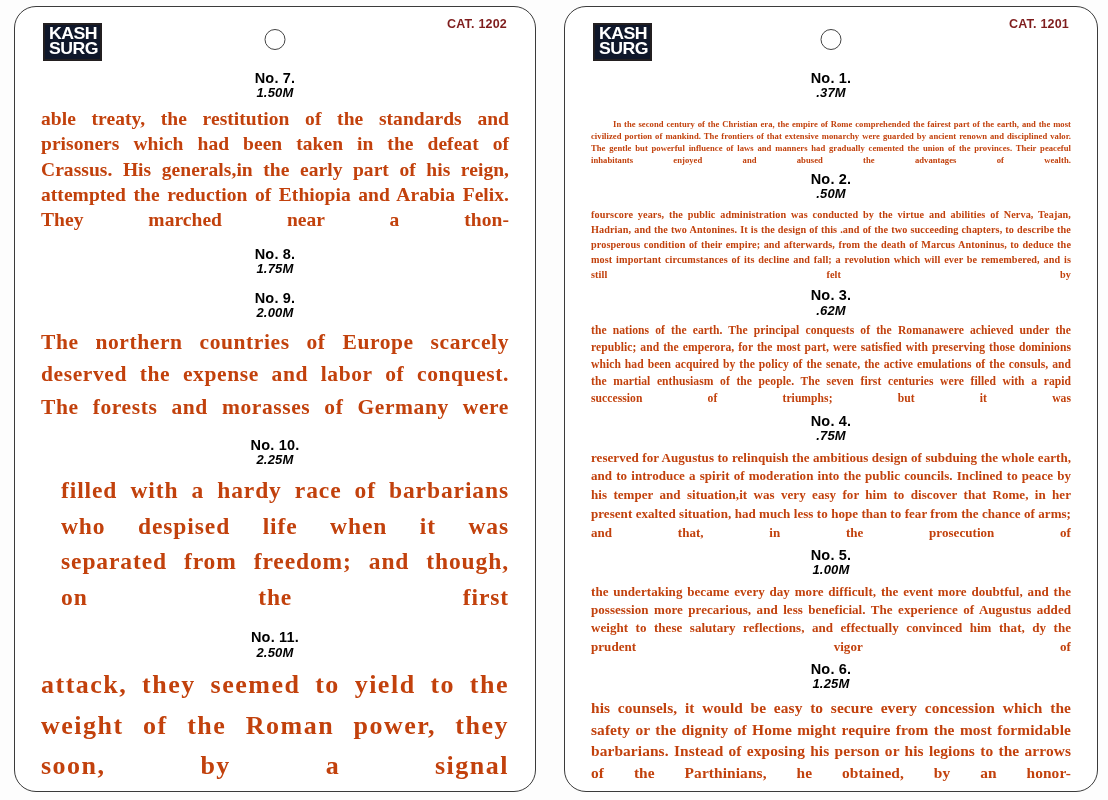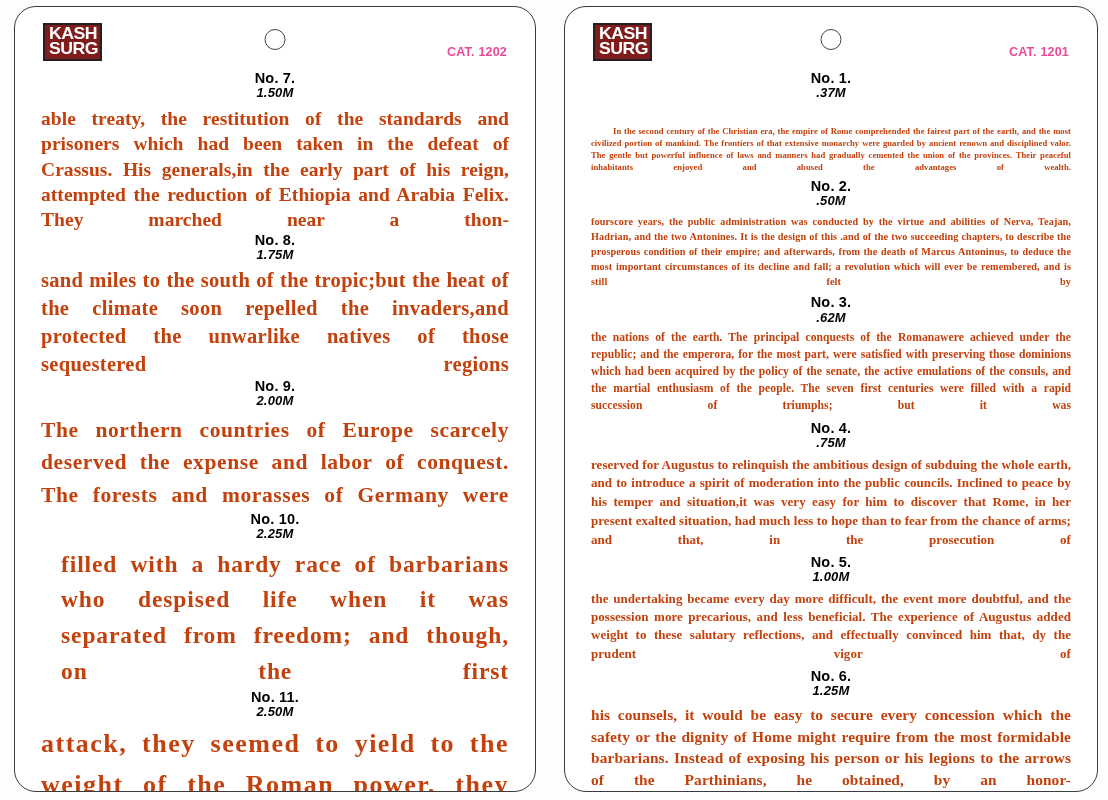--- a/index.html
+++ b/index.html
@@ -44,21 +44,21 @@
 
   
   .card-head{
     position:relative;
     height:58px;
     flex:0 0 auto;
   }
   .logo{
     position:absolute;
     left:2px; top:16px;
-    background:#7f1d1d;
+    background:#0f172a;
     color:#ffffff;
     padding:2px 4px 3px 4px;
     border:2px solid #231f20;
     line-height:0.86;
     font-family:"Liberation Sans",sans-serif;
     font-weight:bold;
     letter-spacing:-0.5px;
   }
   .logo span{
     display:block;
@@ -70,25 +70,25 @@
     position:absolute;
     left:50%; top:22px;
     transform:translateX(-50%);
     width:19px;height:19px;
     border:1.5px solid #444;
     border-radius:50%;
     background:#fff;
   }
   .cat{
     position:absolute;
-    right:2px; top:38px;
+    right:2px; top:10px;
     font-family:"Liberation Sans",sans-serif;
     font-weight:bold;
     font-size:12.5px;
-    color:#ec4899;
+    color:#7f1d1d;
     letter-spacing:0.2px;
   }
 
   
   .card-body{
     flex:1 1 auto;
     display:flex;
     flex-direction:column;
   }
   .left .card-body{ justify-content:space-between; padding:6px 0 4px 0; }
@@ -128,21 +128,21 @@
   .s10 .blk-text{ word-spacing:3px;margin-left:20px; }
 
   
   .r1 .blk-text{ font-size:8.6px;  line-height:1.40; letter-spacing:0.05px; text-indent:22px; }
   .r2 .blk-text{ font-size:10.2px; line-height:1.48; letter-spacing:0.1px; }
   .r3 .blk-text{ font-size:11.6px; line-height:1.46; letter-spacing:0.05px; }
   .r4 .blk-text{ font-size:13px;   line-height:1.44; letter-spacing:0.05px; }
   .r5 .blk-text{ font-size:13px; line-height:1.40; letter-spacing:0.05px; }
   .r6 .blk-text{ font-size:15.4px; line-height:1.42; letter-spacing:0.1px; }
 
-  .r1 .blk-text{ margin-top:25px; }
+  .r1 .blk-text{ margin-top:18px; }
 
   
   .card-foot{
     flex:0 0 auto;
     position:relative;
   }
   .right .card-foot{ height:86px; }
 </style>
 </head>
 <body>
@@ -169,21 +169,20 @@
             <div class="blk-m">1.50M</div>
           </div>
           <div class="blk-text">able treaty, the restitution of the standards and prisoners which had been taken in the defeat of Crassus. His generals,in the early part of his reign, attempted the reduction of Ethiopia and Arabia Felix. They marched near a thon-</div>
         </div>
 
         <div class="block s8">
           <div class="blk-head">
             <div class="blk-no">No. 8.</div>
             <div class="blk-m">1.75M</div>
           </div>
-          <div class="blk-text">sand miles to the south of the tropic;but the heat of the climate soon repelled the invaders,and protected the unwarlike natives of those sequestered regions</div>
         </div>
 
         <div class="block s9">
           <div class="blk-head">
             <div class="blk-no">No. 9.</div>
             <div class="blk-m">2.00M</div>
           </div>
           <div class="blk-text">The northern countries of Europe scarcely deserved the expense and labor of conquest. The forests and morasses of Germany were</div>
         </div>
 

